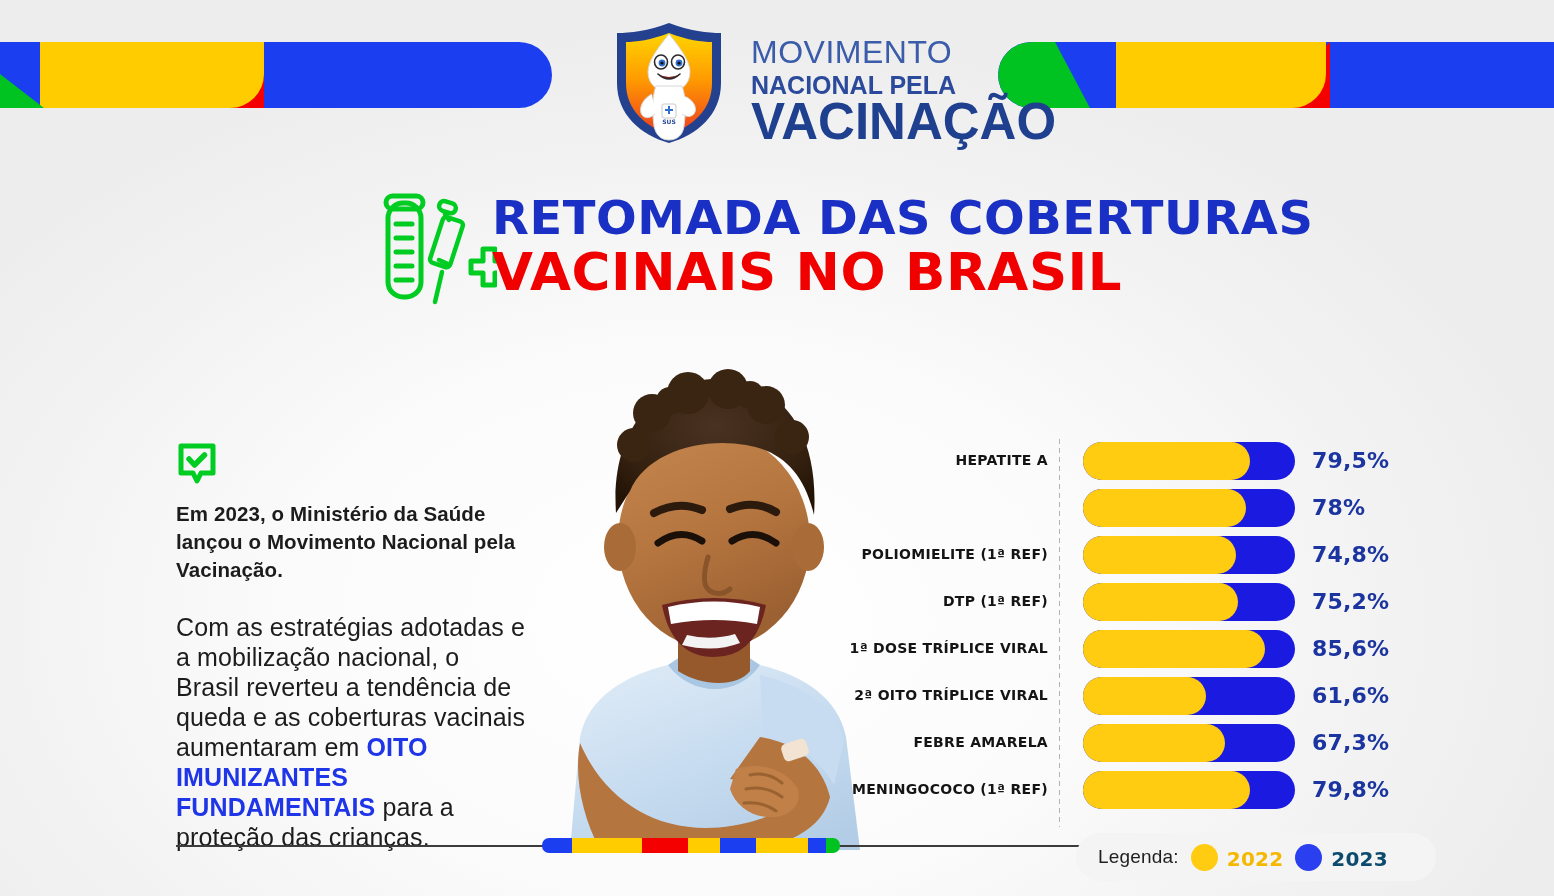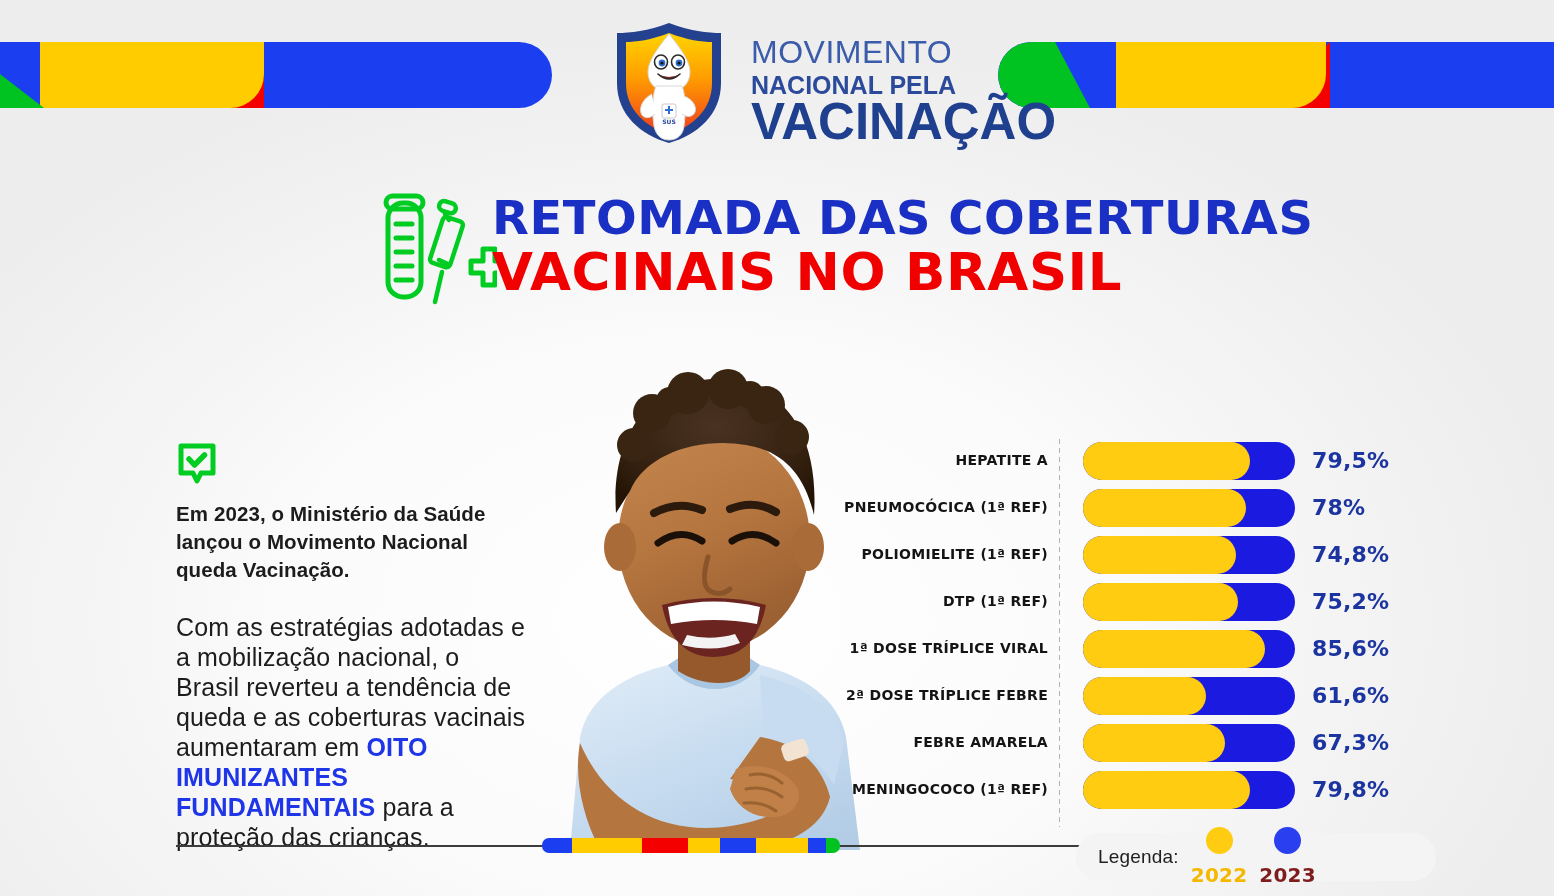--- a/index.html
+++ b/index.html
@@ -131,28 +131,28 @@
 
   
   .legend {
     position: absolute; left: 1076px; top: 833px;
     width: 360px; height: 48px;
     background: #f4f4f4; border-radius: 24px;
     display: flex; align-items: center; gap: 12px;
     padding: 0 22px;
   }
   .legend-title { font-size: 19px; color: #1f1f1f; font-weight: 400; letter-spacing: 0.2px; }
-  .legend-item { display: flex; align-items: center; gap: 9px; flex-direction: column; }
+  .legend-item { display: flex; align-items: flex-end; gap: 9px; }
   .dot { width: 27px; height: 27px; border-radius: 50%; display: block; }
   .dot-2022 { background: #ffcc11; }
   .dot-2023 { background: #2a40f0; }
   .legend-label { font-size: 20px; font-weight: 800; letter-spacing: 0.2px;
                   font-family: "DejaVu Sans", sans-serif; }
   .lb-2022 { color: #f5b800; }
-  .lb-2023 { color: #7f1d1d; }
+  .lb-2023 { color: #0c4a6e; }
 </style>
 </head>
 <body>
 
 <div id="page">
 
   <div class="banner banner-left">
     <div class="bseg bl-blue"></div>
     <div class="bseg bl-yellow"></div>
     <div class="bseg bl-red"></div>
@@ -233,21 +233,21 @@
     <div class="title-l1">RETOMADA DAS COBERTURAS</div>
     <div class="title-l2">VACINAIS NO BRASIL</div>
   </div>
 
   <svg class="check-icon" viewBox="0 0 38 42">
     <path d="M3 3 h32 v27 h-12 l-4 8 -4 -8 h-12 z" fill="none" stroke="#00cc22" stroke-width="5" stroke-linejoin="round"></path>
     <path d="M11 16 l5.5 6 10-10" fill="none" stroke="#00cc22" stroke-width="5.5" stroke-linecap="round" stroke-linejoin="round"></path>
   </svg>
 
   <div class="copy">
-    <p class="copy-strong">Em 2023, o Ministério da Saúde lançou o Movimento Nacional queda Vacinação.</p>
+    <p class="copy-strong">Em 2023, o Ministério da Saúde lançou o Movimento Nacional pela Vacinação.</p>
     <p class="copy-body"><span>Com as estratégias adotadas e a mobilização nacional, o Brasil reverteu a tendência de queda e as coberturas vacinais aumentaram em </span><span class="hl">OITO IMUNIZANTES FUNDAMENTAIS</span><span> para a proteção das crianças.</span></p>
   </div>
 
   <svg class="photo" viewBox="0 0 560 505">
     <defs>
       <linearGradient id="skin" x1="0" y1="0" x2="0.4" y2="1">
         <stop offset="0%" stop-color="#c4864f"></stop>
           <stop offset="55%" stop-color="#b5753f"></stop>
         <stop offset="100%" stop-color="#9c6132"></stop>
       </linearGradient>
@@ -332,21 +332,20 @@
     <div class="dotline"></div>
     <div id="rows-host">
         <div class="row" style="top: 10px;">
           <div class="row-label">HEPATITE A</div>
           <div class="bar-track">
             <div class="bar-fill" style="width: 79%;"></div>
           </div>
           <div class="row-value">79,5%</div>
         </div>
         <div class="row" style="top: 57px;">
-          <div class="row-label">PNEUMOCÓCICA (1ª REF)</div>
           <div class="bar-track">
             <div class="bar-fill" style="width: 77%;"></div>
           </div>
           <div class="row-value">78%</div>
         </div>
         <div class="row" style="top: 104px;">
           <div class="row-label">POLIOMIELITE (1ª REF)</div>
           <div class="bar-track">
             <div class="bar-fill" style="width: 72%;"></div>
           </div>
@@ -360,21 +359,21 @@
           <div class="row-value">75,2%</div>
         </div>
         <div class="row" style="top: 198px;">
           <div class="row-label">1ª DOSE TRÍPLICE VIRAL</div>
           <div class="bar-track">
             <div class="bar-fill" style="width: 86%;"></div>
           </div>
           <div class="row-value">85,6%</div>
         </div>
         <div class="row" style="top: 245px;">
-          <div class="row-label">2ª DOSE TRÍPLICE FEBRE</div>
+          <div class="row-label">2ª OITO TRÍPLICE VIRAL</div>
           <div class="bar-track">
             <div class="bar-fill" style="width: 58%;"></div>
           </div>
           <div class="row-value">61,6%</div>
         </div>
         <div class="row" style="top: 292px;">
           <div class="row-label">FEBRE AMARELA</div>
           <div class="bar-track">
             <div class="bar-fill" style="width: 67%;"></div>
           </div>

